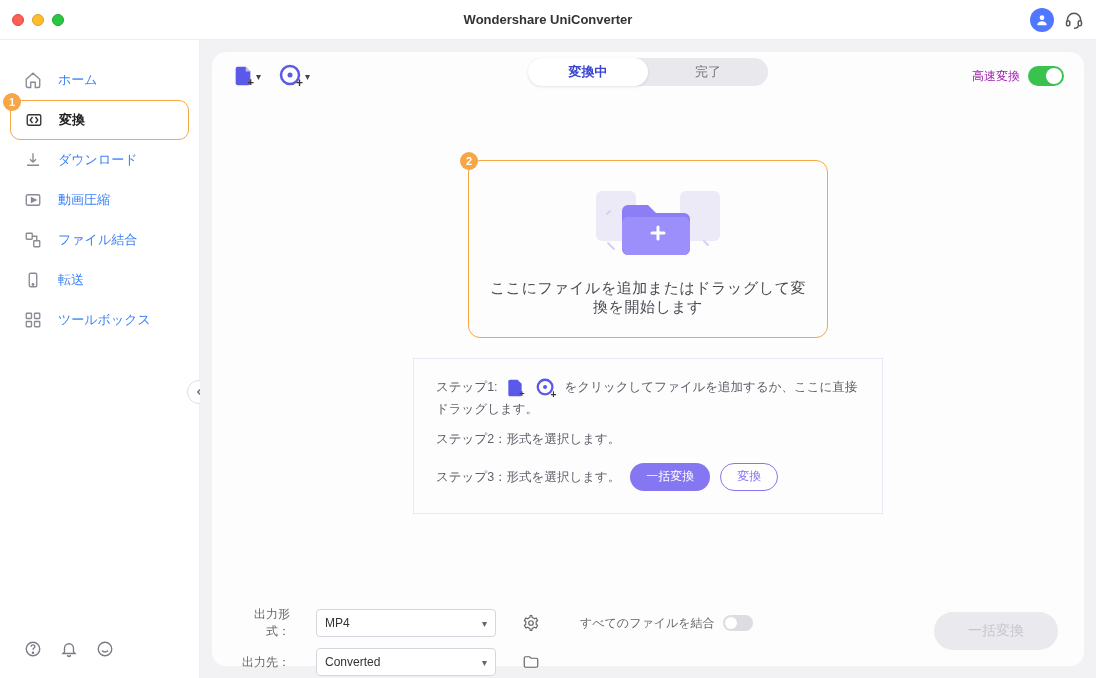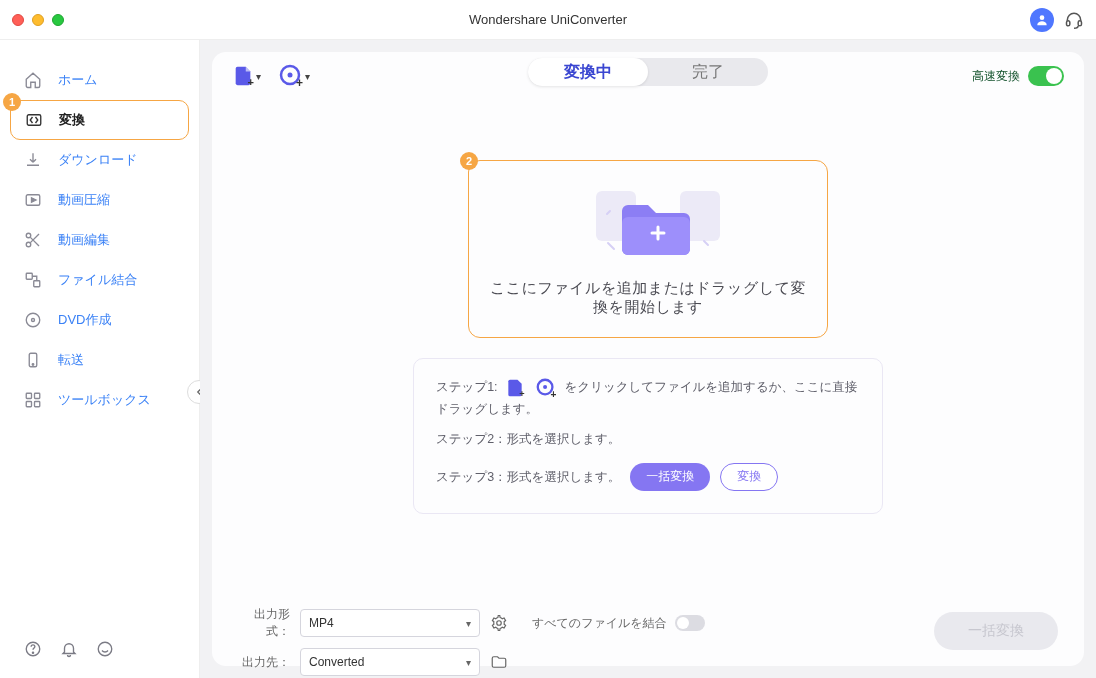--- a/index.html
+++ b/index.html
@@ -22,21 +22,21 @@
 .traffic-lights { display: flex; gap: 8px; }
 .tl { width: 12px; height: 12px; border-radius: 50%; }
 .tl-close { background: #ff5f57; border: 1px solid #e14942; }
 .tl-min { background: #febc2e; border: 1px solid #dfa023; }
 .tl-max { background: #28c840; border: 1px solid #1fa531; }
 .app-title {
   position: absolute;
   left: 50%;
   transform: translateX(-50%);
   font-size: 13px;
-  font-weight: 400;
+  font-weight: 700;
   color: #333;
 }
 .title-right { margin-left: auto; display: flex; gap: 10px; align-items: center; }
 .avatar-icon {
   width: 24px; height: 24px; border-radius: 50%;
   background: #4f77ff; display:flex; align-items:center; justify-content:center;
 }
 .headset-icon { width: 20px; height: 20px; color: #555; }
 
 .body-row { display: flex; height: 638px; }
@@ -138,31 +138,31 @@
   position: absolute;
   left: 50%; transform: translateX(-50%);
   top: 18px;
   background: #e9e9ed;
   border-radius: 18px;
   width: 240px; height: 28px;
   display:flex;
 }
 .seg {
   flex:1; display:flex; align-items:center; justify-content:center;
-  font-size: 16px; color: #777;
+  font-size: 13px; color: #777;
   cursor:pointer;
 }
 .seg.active {
   background:#fff; border-radius:18px;
   box-shadow: 0 1px 3px rgba(0,0,0,0.1);
   color:#3a46d1; font-weight:600;
 }
 
 .tb-right { margin-left:auto; display:flex; align-items:center; gap:8px; }
-.hs-label { font-size:12px; color:#14532d; }
+.hs-label { font-size:12px; color:#a21caf; }
 .switch {
   width: 36px; height: 20px; border-radius: 20px;
   background: #3ac24f; position: relative; cursor:pointer;
 }
 .switch .knob {
   position:absolute; right:2px; top:2px;
   width:16px; height:16px; border-radius:50%; background:#fff;
 }
 
 .content-center {
@@ -187,21 +187,21 @@
 }
 .folder-illus {
   width: 120px; height: 80px; margin: 4px auto 18px auto;
   position: relative;
 }
 .dz-text { font-size: 15px; color:#4a4a52; letter-spacing: 0.5px; }
 
 .steps-box {
   width: 470px;
   border: 1px solid #eae7f4;
-  border-radius: 10px;
+  border-radius: 0;
   margin-top: 20px;
   padding: 18px 22px 22px 22px;
   font-size: 12.5px;
   color: #5f5f6a;
   line-height: 1.6;
 }
 .step-row { margin-bottom: 10px; }
 .step-icons { display:inline-flex; gap:10px; align-items:center; vertical-align:middle; margin: 0 4px; }
 .step3-row { display:flex; align-items:center; gap:10px; margin-top:14px; }
 .btn-pill {
@@ -211,21 +211,21 @@
 }
 .btn-primary { background:#8576f2; color:#fff; }
 .btn-outline { border:1px solid #8576f2; color:#8576f2; background:#fff; }
 
 .footer-bar {
   height: 68px;
   padding: 8px 26px;
   display:flex; flex-direction:column; gap:8px;
   position: relative;
 }
-.fr { display:flex; align-items:center; gap:10px; font-size:12px; color:#666; }
+.fr { display:flex; align-items:center; gap:26px; font-size:12px; color:#666; }
 .fr-label { width: 52px; text-align:right; }
 .select {
   width: 180px; height: 24px;
   border: 1px solid #d5d5dd; border-radius:4px;
   background:#fff;
   display:flex; align-items:center; justify-content:space-between;
   padding: 13px 8px; font-size:12px; color:#333;
   cursor:pointer;
 }
 .sel-chev { font-size:10px; color:#666; }
@@ -310,52 +310,33 @@
       <div class="sidebar-item">
         <span class="s-icon">
             <svg viewBox="0 0 24 24" width="18" height="18" fill="none" stroke="currentColor" stroke-width="1.8">
               <rect x="3" y="5" width="18" height="14" rx="2"></rect>
               <polygon points="10,9 16,12 10,15" fill="currentColor"></polygon>
             </svg>
           </span>
         <span>動画圧縮</span>
       </div>
 
-      <div class="sidebar-item">
-        <span class="s-icon">
-            <svg viewBox="0 0 24 24" width="18" height="18" fill="none" stroke="currentColor" stroke-width="1.8">
-              <circle cx="6" cy="6" r="3"></circle>
-              <circle cx="6" cy="18" r="3"></circle>
-              <path d="M20 4L8.5 15.5M20 20L8.5 8.5"></path>
-            </svg>
-          </span>
-        <span>動画編集</span>
-      </div>
 
       <div class="sidebar-item">
         <span class="s-icon">
             <svg viewBox="0 0 24 24" width="18" height="18" fill="none" stroke="currentColor" stroke-width="1.8">
               <rect x="3" y="3" width="8" height="8" rx="1"></rect>
               <rect x="13" y="13" width="8" height="8" rx="1"></rect>
               <path d="M11 7h6v6"></path>
             </svg>
           </span>
         <span>ファイル結合</span>
       </div>
 
 
-      <div class="sidebar-item">
-        <span class="s-icon">
-            <svg viewBox="0 0 24 24" width="18" height="18" fill="none" stroke="currentColor" stroke-width="1.8">
-              <circle cx="12" cy="12" r="9"></circle>
-              <circle cx="12" cy="12" r="2"></circle>
-            </svg>
-          </span>
-        <span>DVD作成</span>
-      </div>
 
       <div class="sidebar-item">
         <span class="s-icon">
             <svg viewBox="0 0 24 24" width="18" height="18" fill="none" stroke="currentColor" stroke-width="1.8">
               <rect x="7" y="3" width="10" height="18" rx="2"></rect>
               <circle cx="12" cy="18" r="1" fill="currentColor"></circle>
             </svg>
           </span>
         <span>転送</span>
       </div>

